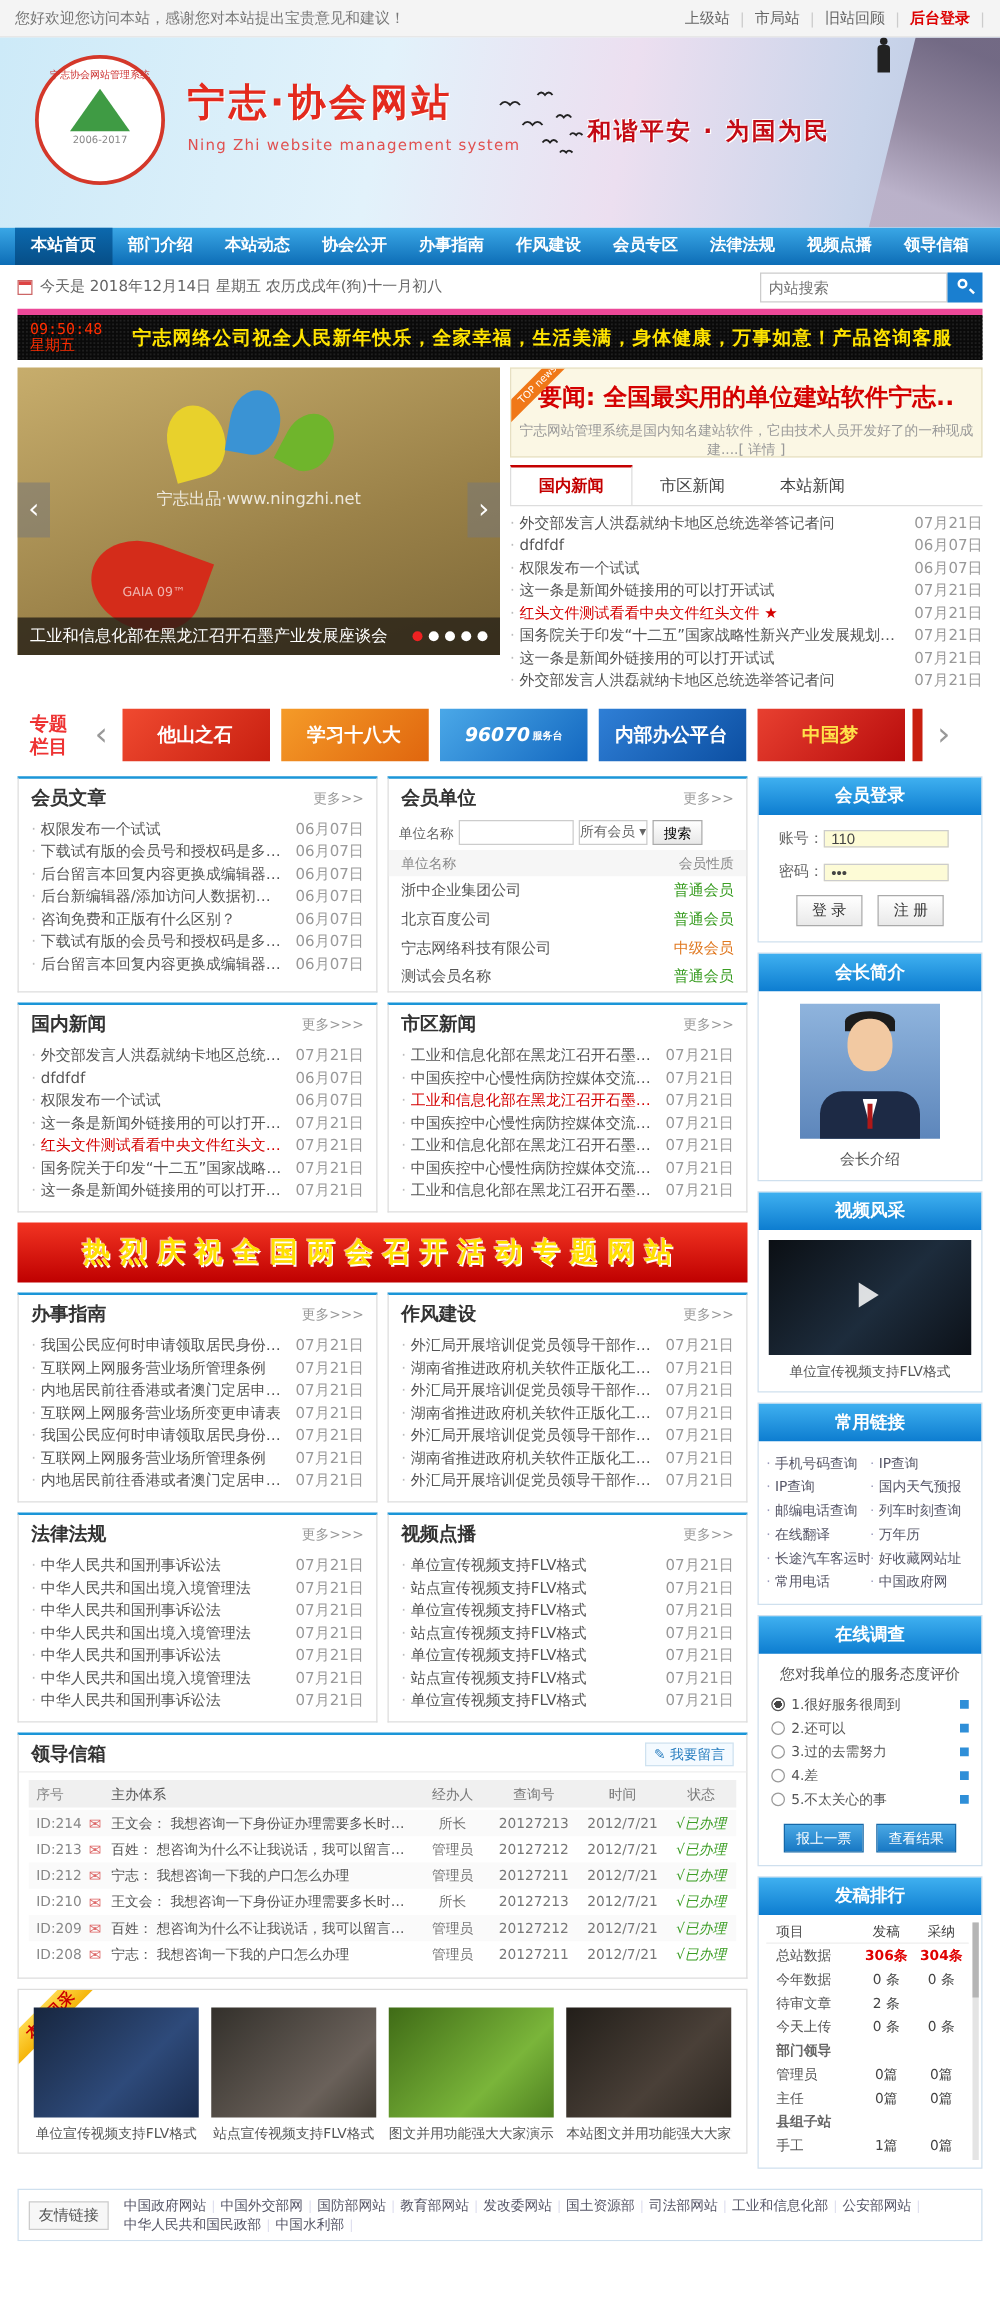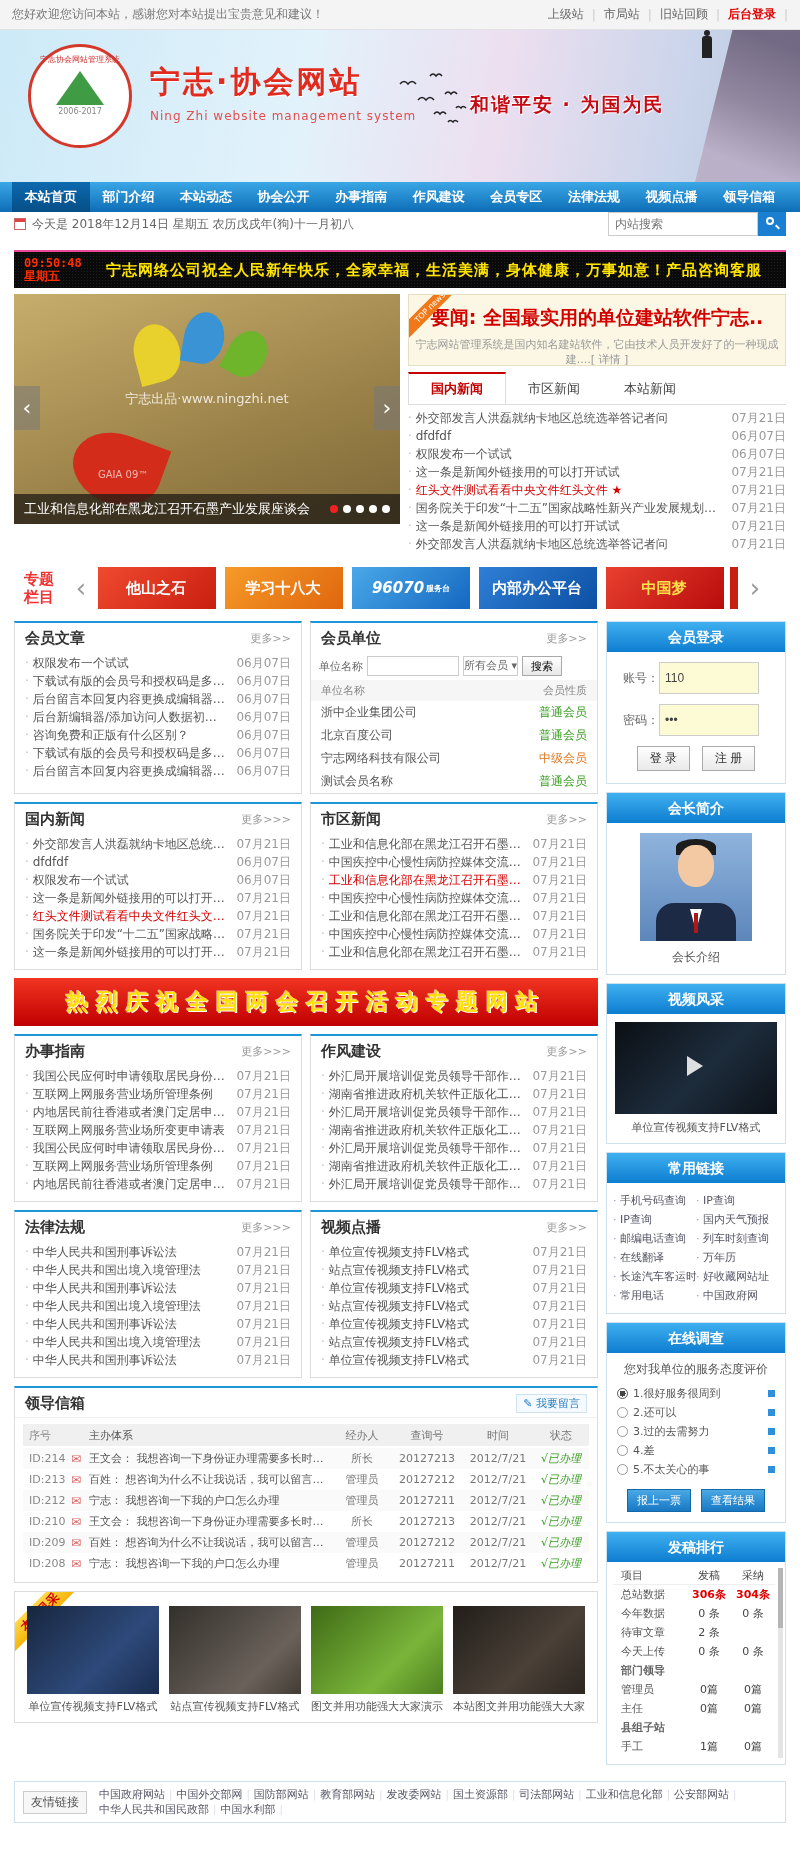--- a/index.html
+++ b/index.html
@@ -26,32 +26,32 @@
 .hdtitle .t1{font-size:30px;font-weight:bold;color:#e32a1e;letter-spacing:3px;text-shadow:1px 1px 0 #fff}
 .hdtitle .t2{font-size:12px;color:#e05050;margin-top:6px;letter-spacing:1px}
 .slogan{position:absolute;left:470px;top:62px;font-size:19px;font-weight:bold;color:#c40a14;letter-spacing:2px;text-shadow:1px 1px 0 #fff,-1px -1px 0 #fff}
 .birds{position:absolute;left:390px;top:40px}
 
 .nav{background:linear-gradient(#3aa7e6,#0d6db6);height:30px;display:flex}
 .nav .wrap{display:flex;width:776px}
 .nav .ni{flex:1;text-align:center;line-height:30px;color:#fff;font-size:13px;font-weight:bold;cursor:pointer}
 .nav .ni.active{background:linear-gradient(#0c69ae,#064e87)}
 
-.datebar{height:40px;border-bottom:2px solid #ec4899;display:flex;align-items:flex-start}
+.datebar{height:40px;border-bottom:5px solid #ec4899;display:flex;align-items:center}
 .datebar .wrap{display:flex;justify-content:space-between;align-items:center}
 .dleft{display:flex;align-items:center;color:#666}
 .calico{display:inline-block;width:12px;height:12px;margin-right:6px;border:1px solid #c66;background:linear-gradient(#d44 30%,#fff 30%)}
 .search{display:flex;align-items:center}
 .search input{width:150px;height:24px;border:1px solid #ccc;padding:0 6px;font-size:12px;color:#555;outline:none}
 .sbtn{width:28px;height:24px;background:#1a7fd0;border:none;position:relative;cursor:pointer}
 .sbtn .mag{position:absolute;left:8px;top:5px;width:8px;height:8px;border:2px solid #fff;border-radius:50%}
 .sbtn .mag:after{content:"";position:absolute;left:7px;top:7px;width:5px;height:2px;background:#fff;transform:rotate(45deg)}
 
 .led{height:36px;background:#0a0a0a;background-image:radial-gradient(#1f1f1f 1px,transparent 1px);background-size:3px 3px;display:flex;align-items:center;overflow:hidden}
-.led .tm{width:92px;padding-left:10px;font-family:"DejaVu Sans Mono",monospace;color:#ff2d00;font-size:12px;font-weight:bold;line-height:13px}
+.led .tm{width:92px;padding-left:10px;font-family:"DejaVu Sans Mono",monospace;color:#ff2d00;font-size:12px;font-weight:normal;line-height:13px}
 .led .mq{flex:1;color:#ffe400;font-size:15px;font-weight:bold;white-space:nowrap;letter-spacing:1px}
 
 .bluebn{height:58px;background:#57c3ef;background-image:repeating-conic-gradient(from -10deg at 50% 160%,rgba(255,255,255,.22) 0 4deg,transparent 4deg 9deg);display:flex;align-items:center;justify-content:center}
 .bluebn .tx{font-size:21px;font-weight:bold;color:#e8001e;letter-spacing:7px;text-shadow:-1px -1px 0 #fff,1px -1px 0 #fff,-1px 1px 0 #fff,1px 1px 0 #fff}
 
 .srow{display:flex;gap:8px;margin-top:6px}
 .slider{position:relative;width:386px;height:230px;background:linear-gradient(160deg,#c7ad6c,#9a8148 60%,#7d6838);overflow:hidden}
 .blob{position:absolute;border-radius:50% 50% 50% 0}
 .wm{position:absolute;left:0;right:0;top:96px;text-align:center;color:rgba(255,255,255,.8);font-size:13px}
 .gaia{position:absolute;left:84px;bottom:44px;color:rgba(255,255,255,.65);font-size:10px}
@@ -138,21 +138,21 @@
 .gi .th.t2{background:linear-gradient(135deg,#33302b,#6a615a 70%,#423c34)}
 .gi .th.t3{background:linear-gradient(135deg,#3f6b16,#7ab53a 65%,#4e8020)}
 .gi .th.t4{background:linear-gradient(135deg,#221e19,#4a4038 60%,#2c2620)}
 .gi .cap{font-size:11px;color:#555;text-align:center;margin-top:5px;white-space:nowrap;overflow:hidden}
 
 .sb{background:#fff;border:1px solid #cfe0ee;margin-bottom:8px}
 .sbh{height:30px;background:linear-gradient(#3fb0f0,#0d7dd0);color:#fff;font-size:14px;font-weight:bold;text-align:center;line-height:30px}
 .lform{padding:10px 8px 12px}
 .lrow{display:flex;align-items:center;margin-bottom:10px}
 .lrow .lb{width:44px;text-align:right;color:#666}
-.lrow input{width:100px;height:32px;background:#fdfbd6;border:1px solid #ccc;padding:0 5px;font-size:12px;color:#444}
+.lrow input{width:100px;height:14px;background:#fdfbd6;border:1px solid #ccc;padding:0 5px;font-size:12px;color:#444}
 .lbtns{display:flex;gap:12px;justify-content:center}
 .lbtns button{border:1px solid #aaa;background:linear-gradient(#fff,#e9e9e9);padding:3px 12px;font-size:12px;cursor:pointer;color:#333}
 .pres{padding:10px 0 8px;text-align:center}
 .photo{width:112px;height:108px;margin:0 auto;background:linear-gradient(#8fb4dd,#5d86bb);position:relative;overflow:hidden}
 .photo .face{position:absolute;left:38px;top:12px;width:36px;height:42px;background:#f2c9a2;border-radius:46%}
 .photo .hair{position:absolute;left:36px;top:6px;width:40px;height:16px;background:#1c1c1c;border-radius:50% 50% 0 0}
 .photo .suit{position:absolute;left:16px;bottom:-4px;width:80px;height:42px;background:#1d2a45;border-radius:18px 18px 0 0}
 .photo .shirt{position:absolute;left:50px;bottom:10px;width:12px;height:22px;background:#fff;clip-path:polygon(0 0,100% 0,50% 100%)}
 .photo .tie{position:absolute;left:54px;bottom:8px;width:4px;height:20px;background:#b01818}
 .pres .plink{display:block;margin-top:8px;color:#555;font-size:12px;cursor:pointer}

